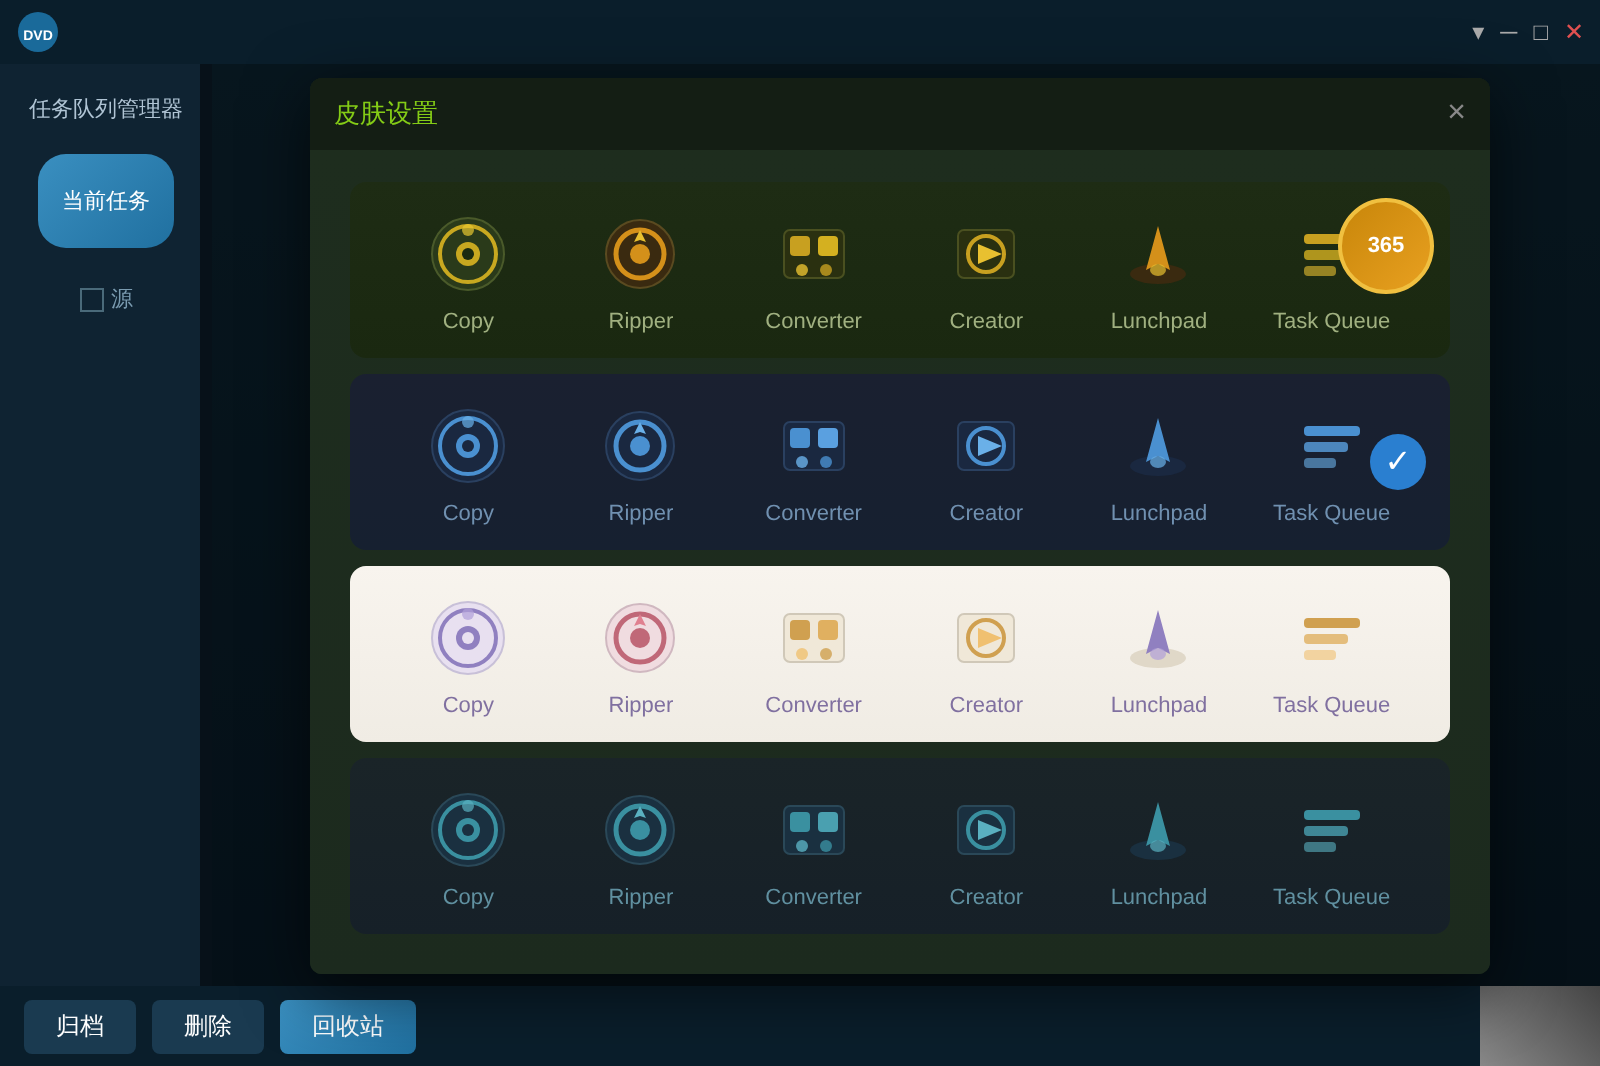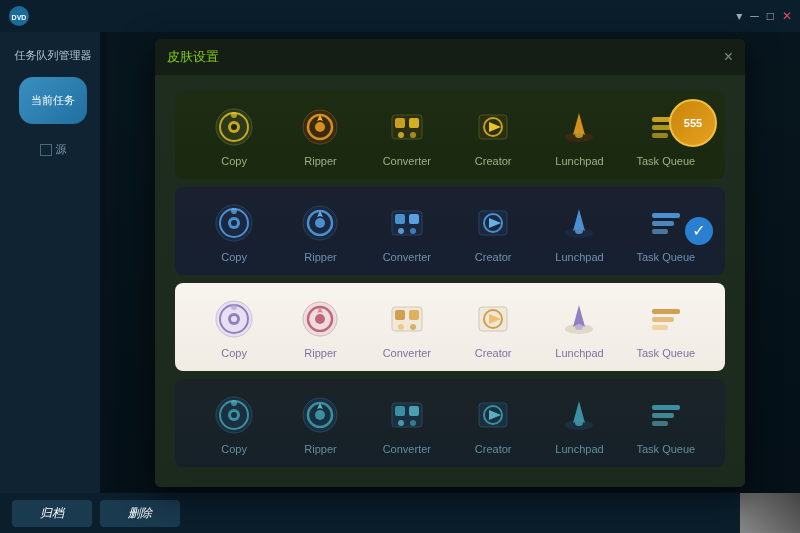--- a/index.html
+++ b/index.html
@@ -102,27 +102,26 @@
       left: 0;
       width: 100%;
       height: 40px;
       background: #0a1e2b;
       display: flex;
       align-items: center;
       padding: 0 12px;
       gap: 8px;
     }
     .bottom-btn {
-      padding: 5px 28px;
+      padding: 5px 16px;
       border: none;
       border-radius: 4px;
       font-size: 12px;
       cursor: pointer;
       color: white;
-      font-style: italic;
     }
     .btn-archive { background: #1a3a50; }
     .btn-delete { background: #1a3a50; }
     .btn-recycle { background: linear-gradient(135deg, #3a8fc0, #2070a0); }
     .bottom-right {
       position: absolute;
       right: 0;
       bottom: 0;
       width: 60px;
       height: 40px;
@@ -304,20 +303,21 @@
     <button class="current-task-btn">当前任务</button>
     <div class="source-label">
       <div class="source-checkbox"></div>
       <span>源</span>
     </div>
   </div>
 
   <div class="bottom-bar">
     <button class="bottom-btn btn-archive">归档</button>
     <button class="bottom-btn btn-delete">删除</button>
+    <button class="bottom-btn btn-recycle">回收站</button>
     <div class="bottom-right">
       <div class="bottom-right-img"></div>
     </div>
   </div>
 
   <div class="modal-overlay">
     <div class="dialog">
 
       <div class="dialog-titlebar">
         <span class="dialog-title">皮肤设置</span>
@@ -393,21 +393,21 @@
             <div class="skin-icon-wrap">
               <svg class="icon-svg" viewBox="0 0 40 40">
                 <rect x="6" y="10" width="28" height="5" rx="2" fill="#c8a020"></rect>
                 <rect x="6" y="18" width="22" height="5" rx="2" fill="#d4b020" opacity="0.8"></rect>
                 <rect x="6" y="26" width="16" height="5" rx="2" fill="#e8c030" opacity="0.6"></rect>
               </svg>
             </div>
             <span class="skin-label" style="color:#a0b080;">Task Queue</span>
           </div>
 
-          <div class="badge-365">555</div>
+          <div class="badge-365">365</div>
         </div>
 
         <div class="skin-row skin-row-dark2" style="background: linear-gradient(180deg, #1a2030 0%, #162030 100%); position:relative;">
 
           <div class="skin-item">
             <div class="skin-icon-wrap">
               <svg class="icon-svg" viewBox="0 0 40 40">
                 <circle cx="20" cy="20" r="18" fill="#1a2840" stroke="#2a4060" stroke-width="1"></circle>
                 <circle cx="20" cy="20" r="14" fill="none" stroke="#4a90d0" stroke-width="2"></circle>
                 <circle cx="20" cy="20" r="6" fill="#4a90d0"></circle>

